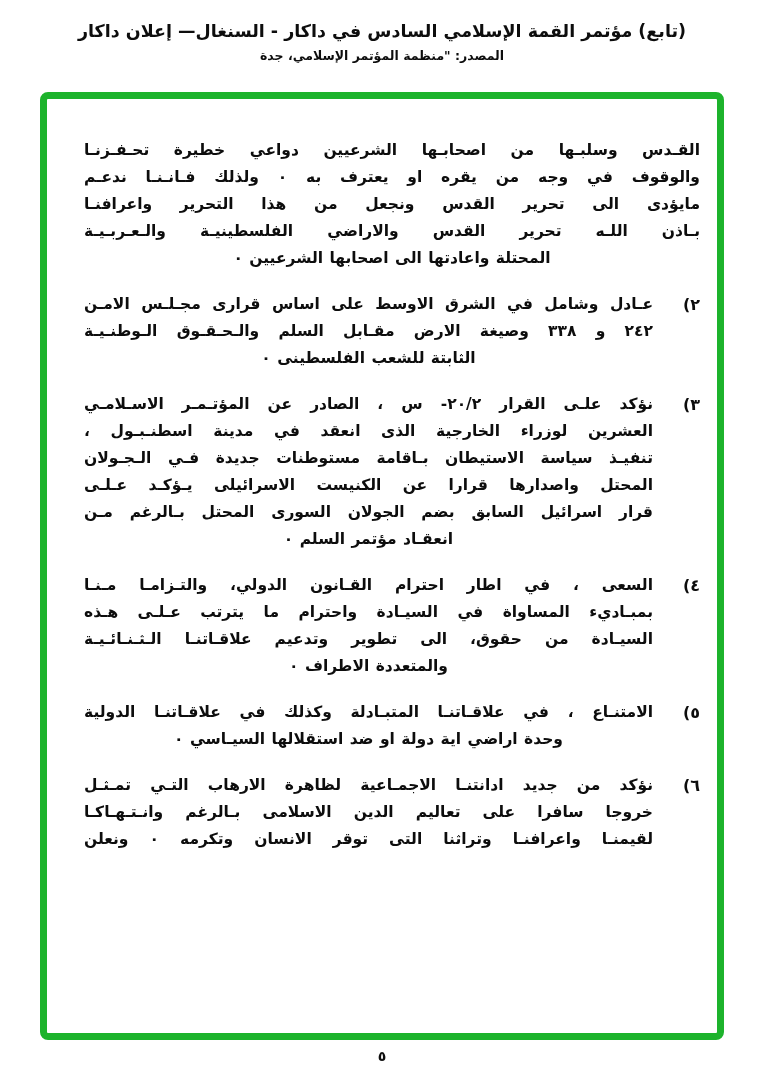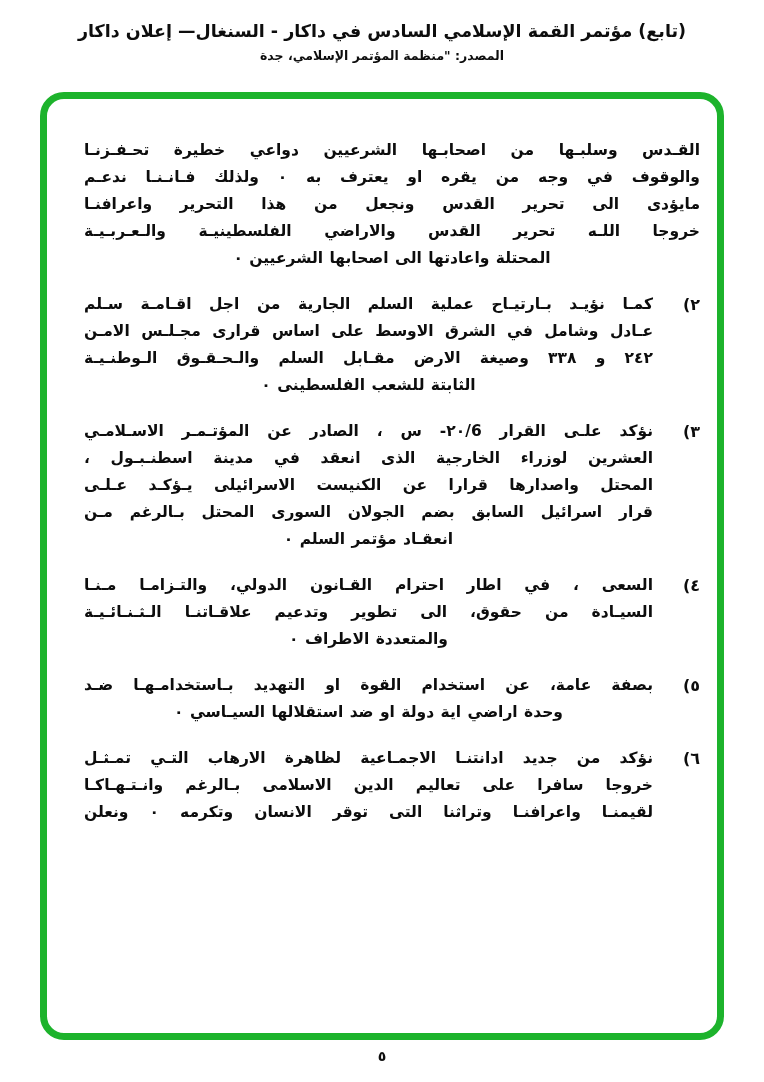--- a/index.html
+++ b/index.html
@@ -19,21 +19,21 @@
   .doc-title{
     font-size:17.5px;font-weight:bold;letter-spacing:0;line-height:1.3;
   }
   .doc-source{
     font-size:12.5px;font-weight:bold;margin-top:5px;
   }
   .frame{
     position:absolute;left:40px;top:92px;
     width:670px;height:934px;
     border:7px solid #1db32c;
-    border-radius:24px;
+    border-radius:8px;
     background:transparent;
   }
   .content{
     position:absolute;top:38px;right:17px;width:616px;
   }
   .para{
     display:flex;direction:rtl;margin-top:19px;
   }
   .para:first-child{margin-top:0;}
   .num{
@@ -65,55 +65,56 @@
     <div class="doc-source">المصدر: "منظمة المؤتمر الإسلامي، جدة</div>
   </div>
 
   <div class="frame" style="border-color: rgb(29, 179, 44);">
     <div class="content">
         <div class="para">
           <div class="lines">
             <div class="line">القـدس وسلبـها من اصحابـها الشرعيين دواعي خطيرة تحـفـزنـا</div>
             <div class="line">والوقوف في وجه من يقره او يعترف به ٠ ولذلك فـانـنـا ندعـم</div>
             <div class="line">مايؤدى الى تحرير القدس  ونجعل من هذا التحرير واعرافنـا</div>
-            <div class="line">خروجا اللـه تحرير القدس والاراضي الفلسطينيـة والـعـربـيـة</div>
+            <div class="line">بـاذن اللـه تحرير القدس والاراضي الفلسطينيـة والـعـربـيـة</div>
             <div class="line end">المحتلة واعادتها الى اصحابها الشرعيين ٠</div>
           </div>
         </div>
         <div class="para">
           <div class="num">٢)</div>
           <div class="lines">
-            <div class="line">كمـا نؤيـد بـارتيـاح عملية السلم الجارية من اجل اقـامـة سـلم</div>
             <div class="line">عـادل وشامل في الشرق الاوسط على اساس قرارى مجـلـس الامـن</div>
             <div class="line">٢٤٢ و ٣٣٨ وصيغة الارض مقـابل السلم والـحـقـوق الـوطنـيـة</div>
             <div class="line end">الثابتة للشعب الفلسطينى ٠</div>
           </div>
         </div>
         <div class="para">
           <div class="num">٣)</div>
           <div class="lines">
-            <div class="line">نؤكد علـى القرار ٢٠/6- س ، الصادر عن المؤتـمـر الاسـلامـي</div>
+            <div class="line">نؤكد علـى القرار ٢٠/٢- س ، الصادر عن المؤتـمـر الاسـلامـي</div>
             <div class="line">العشرين لوزراء الخارجية الذى انعقد في مدينة اسطنـبـول ،</div>
+            <div class="line">تنفيـذ سياسة الاستيطان بـاقامة مستوطنات جديدة فـي الـجـولان</div>
             <div class="line">المحتل واصدارها قرارا عن الكنيست الاسرائيلى يـؤكـد عـلـى</div>
             <div class="line">قرار اسرائيل السابق بضم الجولان السورى المحتل بـالرغم مـن</div>
             <div class="line end">انعقـاد مؤتمر السلم ٠</div>
           </div>
         </div>
         <div class="para">
           <div class="num">٤)</div>
           <div class="lines">
             <div class="line">السعى ، في اطار احترام القـانون الدولي، والتـزامـا مـنـا</div>
+            <div class="line">بمبـاديء المساواة في السيـادة واحترام ما يترتب عـلـى هـذه</div>
             <div class="line">السيـادة من حقوق، الى تطوير وتدعيم علاقـاتنـا الـثـنـائـيـة</div>
             <div class="line end">والمتعددة الاطراف ٠</div>
           </div>
         </div>
         <div class="para">
           <div class="num">٥)</div>
           <div class="lines">
-            <div class="line">بصفة عامة، عن استخدام القوة او التهديد بـاستخدامـهـا ضـد</div>
+            <div class="line">الامتنـاع ، في علاقـاتنـا المتبـادلة وكذلك في علاقـاتنـا الدولية</div>
             <div class="line end">وحدة اراضي اية دولة او ضد استقلالها السيـاسي ٠</div>
           </div>
         </div>
         <div class="para">
           <div class="num">٦)</div>
           <div class="lines">
             <div class="line">نؤكد من جديد ادانتنـا الاجمـاعية لظاهرة الارهاب التـي تمـثـل</div>
             <div class="line">خروجا سافرا على تعاليم الدين الاسلامى بـالرغم وانـتـهـاكـا</div>
             <div class="line">لقيمنـا واعرافنـا وتراثنا التى توقر الانسان وتكرمه ٠ ونعلن</div>
           </div>

